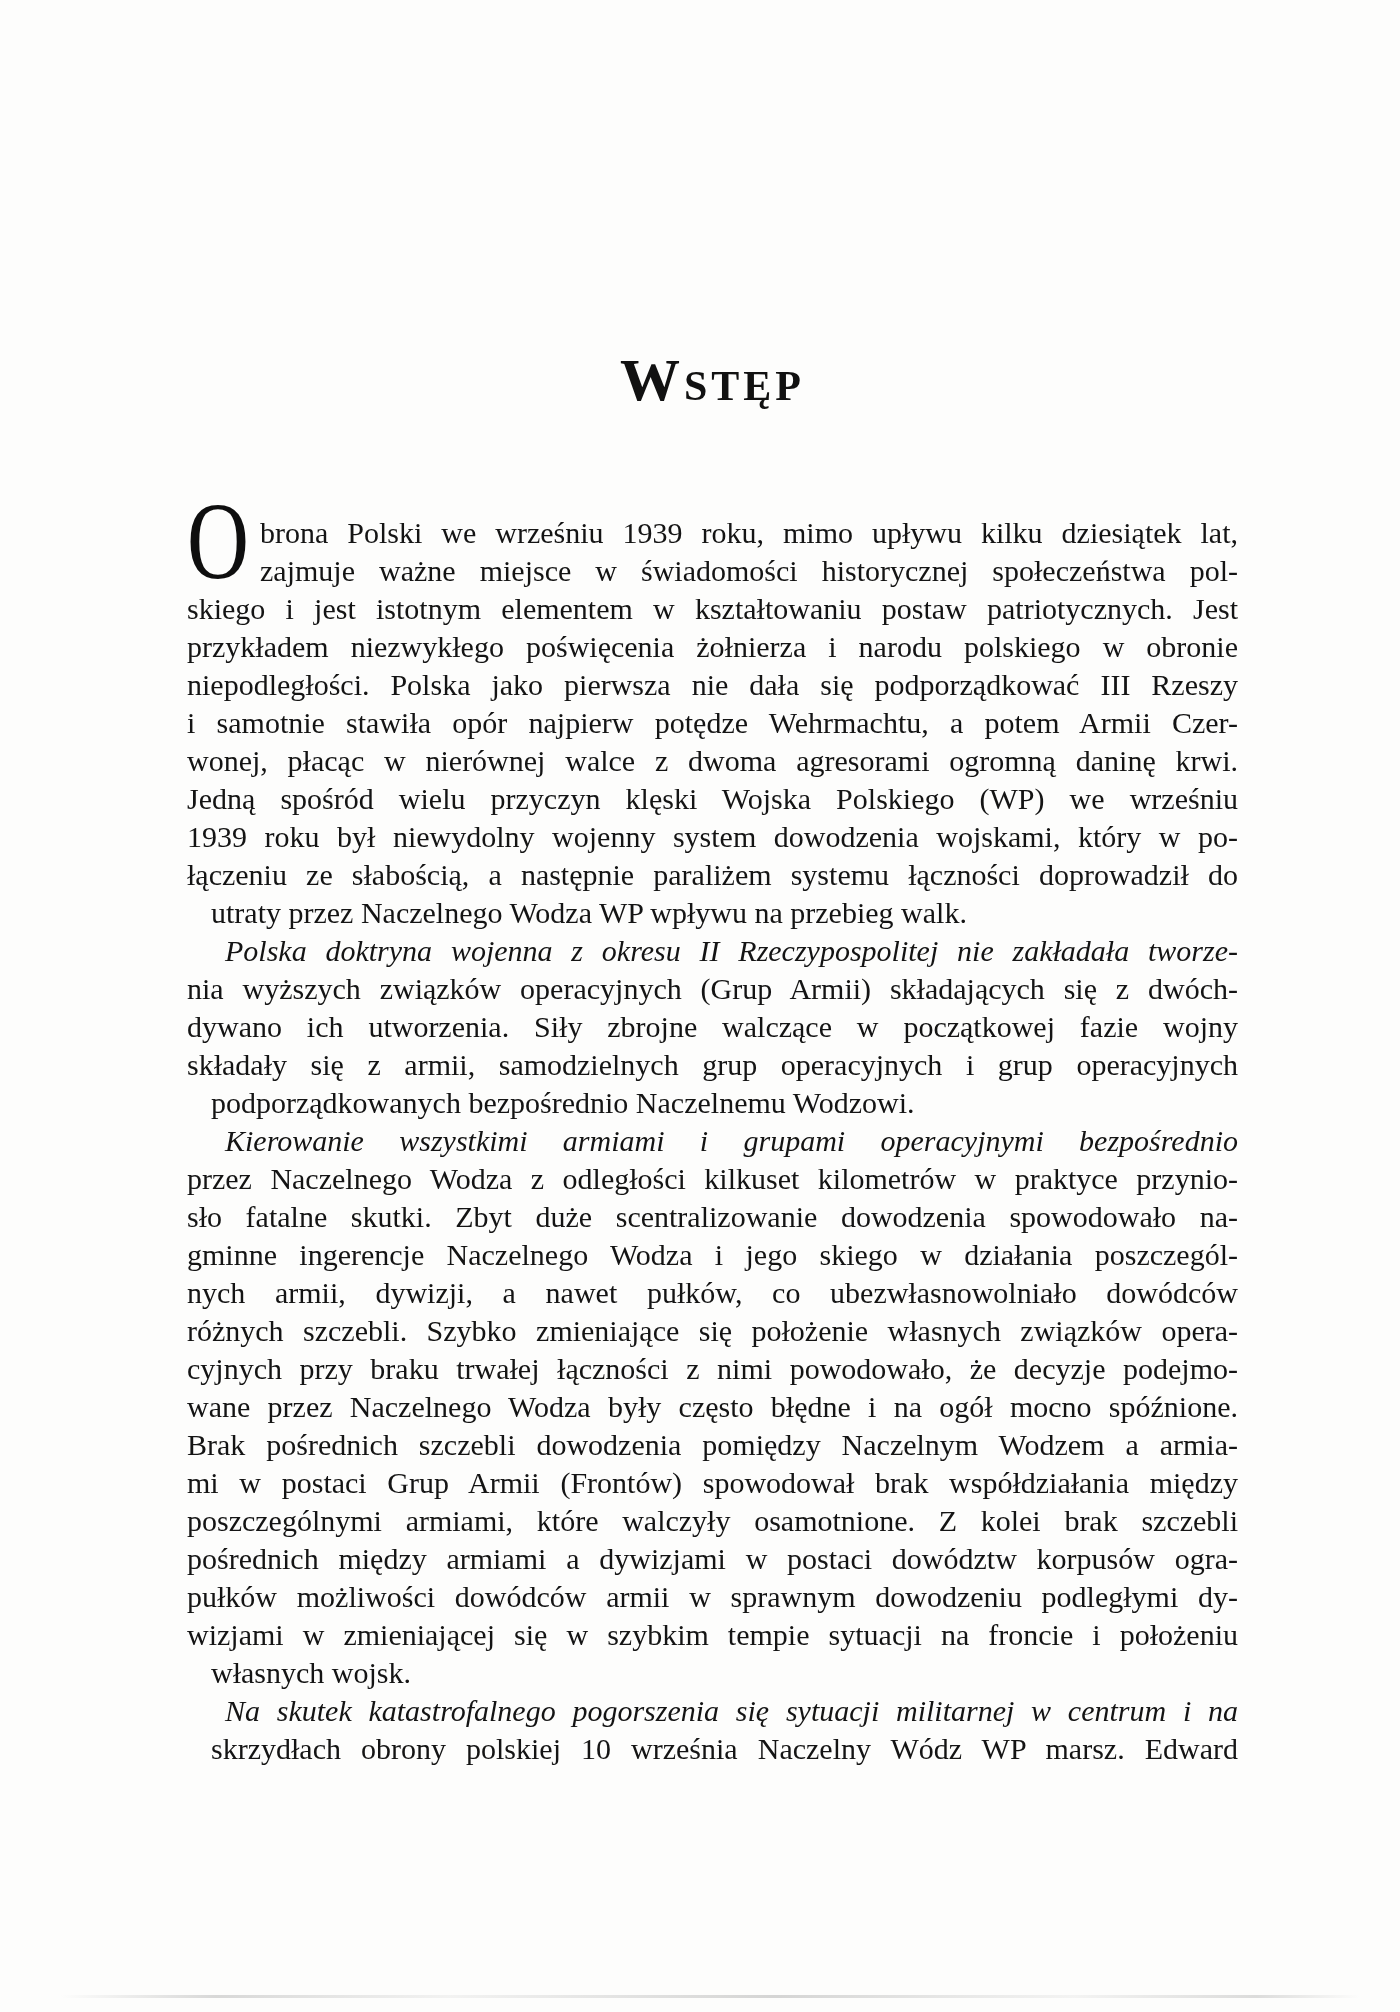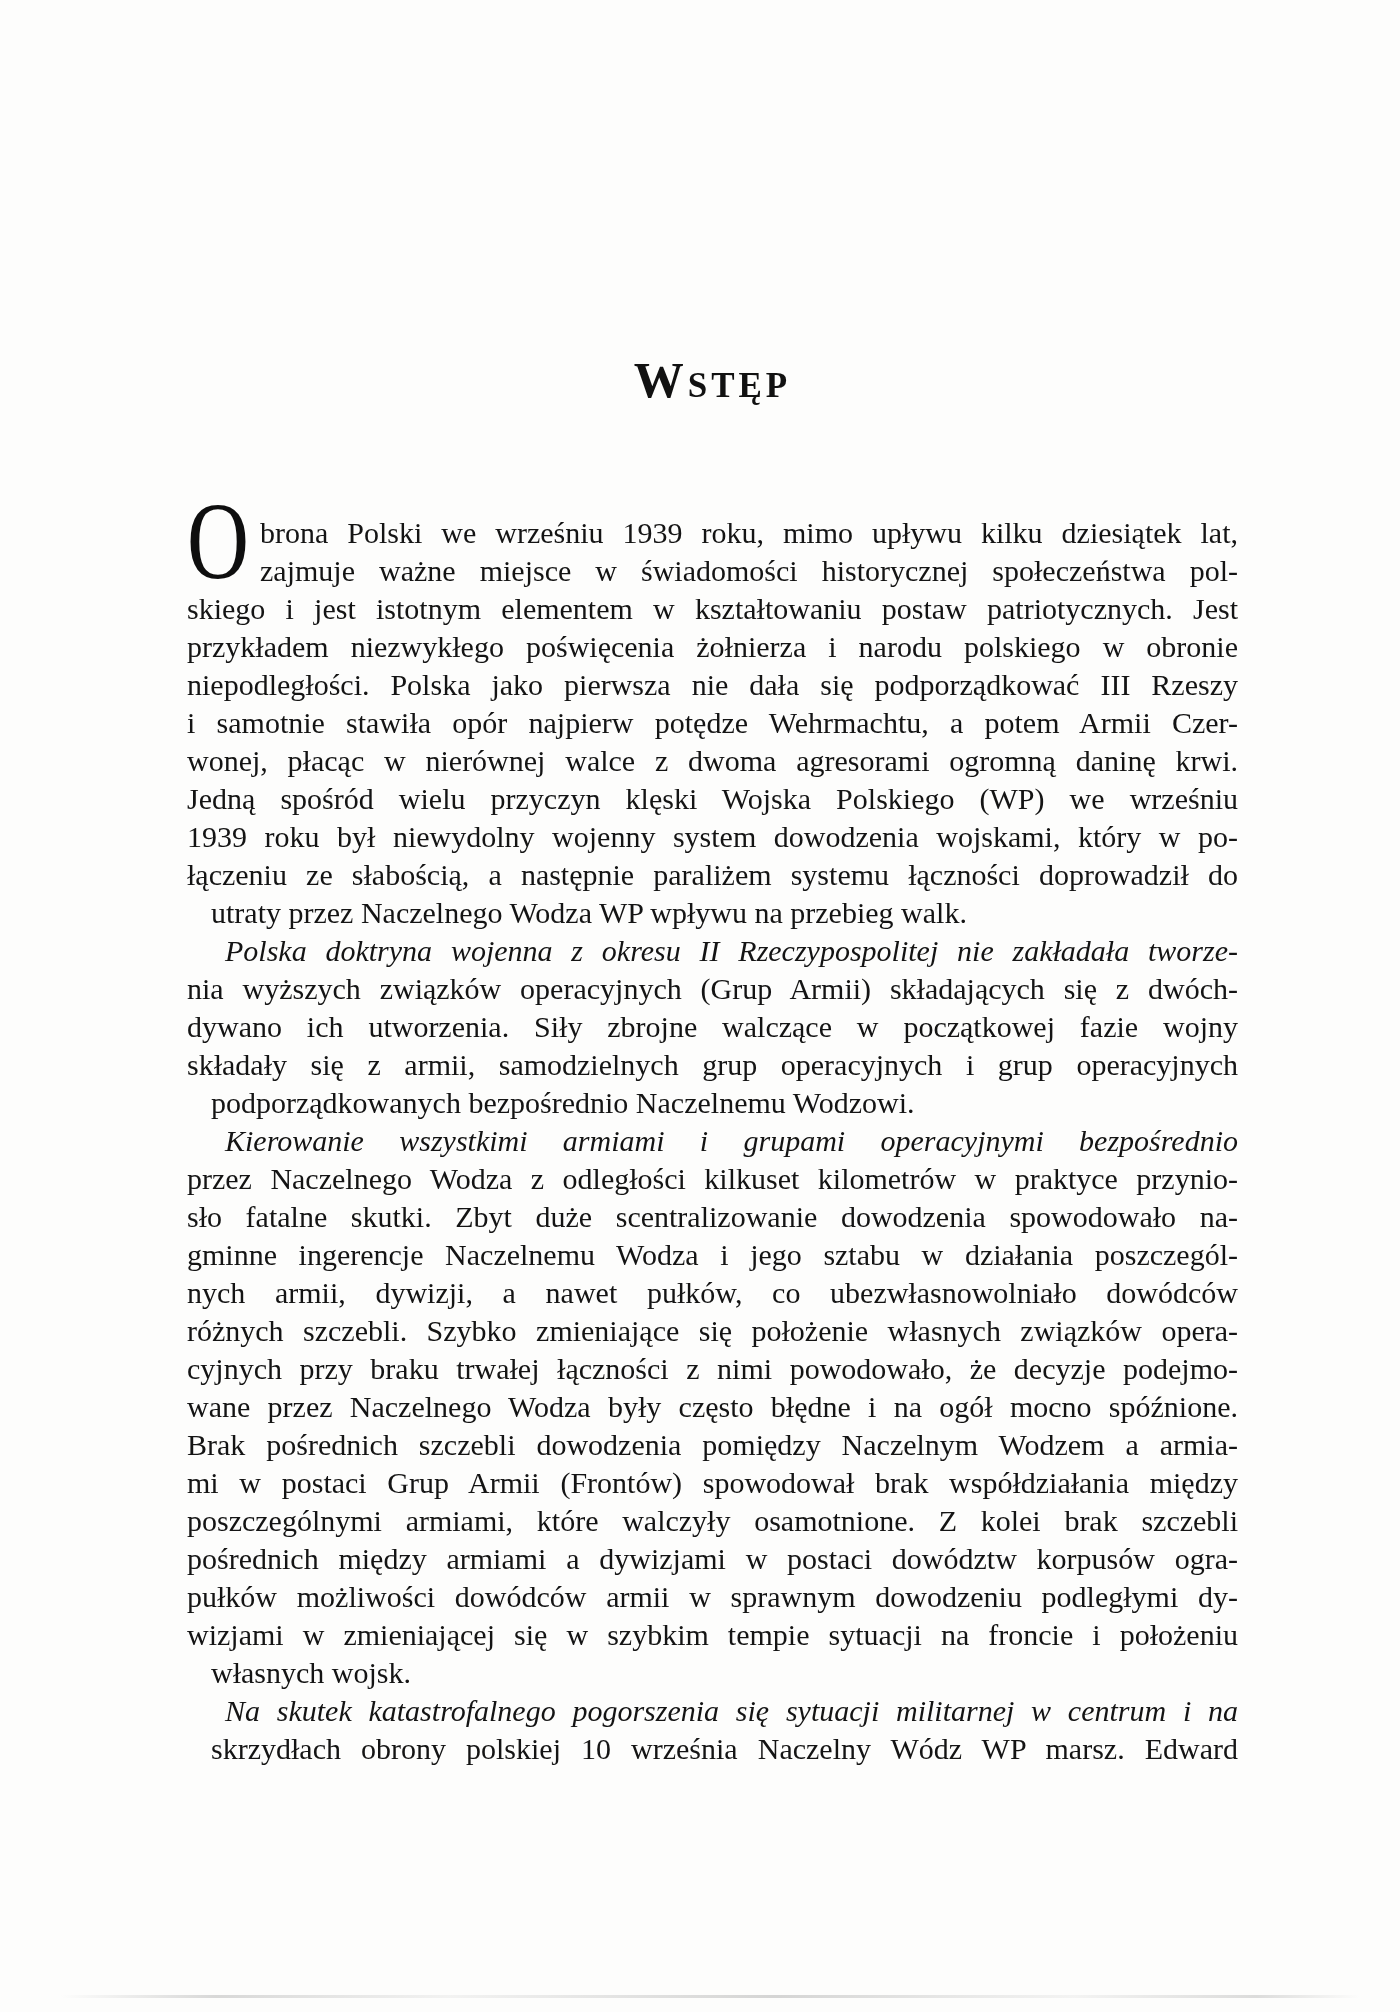--- a/index.html
+++ b/index.html
@@ -9,21 +9,21 @@
     background:#fdfdfc;
     font-family:"Liberation Serif","DejaVu Serif",serif;
     color:#141414;
     overflow:hidden;
     margin:0 auto;
   }
   .content { position:absolute; left:187px; top:0; width:1051px; }
   .title {
     margin:352px 0 0 0;
     text-align:center;
-    font-size:50px;
+    font-size:60px;
     line-height:56px;
     font-weight:bold;
     font-variant:small-caps;
     letter-spacing:4px;
     color:#111;
   }
   .body-text { margin-top:106px; font-size:30px; line-height:38px; }
   .para { margin:0; }
   .line {
     text-align:justify;
@@ -79,21 +79,21 @@
           <div class="line first">Polska doktryna wojenna z okresu II Rzeczypospolitej nie zakładała tworze-</div>
           <div class="line">nia wyższych związków operacyjnych (Grup Armii) składających się z dwóch-</div>
           <div class="line">dywano ich utworzenia. Siły zbrojne walczące w początkowej fazie wojny</div>
           <div class="line">składały się z armii, samodzielnych grup operacyjnych i grup operacyjnych</div>
           <div class="line last">podporządkowanych bezpośrednio Naczelnemu Wodzowi.</div>
         </div>
       <div class="para indented">
           <div class="line first">Kierowanie wszystkimi armiami i grupami operacyjnymi bezpośrednio</div>
           <div class="line">przez Naczelnego Wodza z odległości kilkuset kilometrów w praktyce przynio-</div>
           <div class="line">sło fatalne skutki. Zbyt duże scentralizowanie dowodzenia spowodowało na-</div>
-          <div class="line">gminne ingerencje Naczelnemu Wodza i jego sztabu w działania poszczegól-</div>
+          <div class="line">gminne ingerencje Naczelnego Wodza i jego skiego w działania poszczegól-</div>
           <div class="line">nych armii, dywizji, a nawet pułków, co ubezwłasnowolniało dowódców</div>
           <div class="line">różnych szczebli. Szybko zmieniające się położenie własnych związków opera-</div>
           <div class="line">cyjnych przy braku trwałej łączności z nimi powodowało, że decyzje podejmo-</div>
           <div class="line">wane przez Naczelnego Wodza były często błędne i na ogół mocno spóźnione.</div>
           <div class="line">Brak pośrednich szczebli dowodzenia pomiędzy Naczelnym Wodzem a armia-</div>
           <div class="line">mi w postaci Grup Armii (Frontów) spowodował brak współdziałania między</div>
           <div class="line">poszczególnymi armiami, które walczyły osamotnione. Z kolei brak szczebli</div>
           <div class="line">pośrednich między armiami a dywizjami w postaci dowództw korpusów ogra-</div>
           <div class="line">pułków możliwości dowódców armii w sprawnym dowodzeniu podległymi dy-</div>
           <div class="line">wizjami w zmieniającej się w szybkim tempie sytuacji na froncie i położeniu</div>

